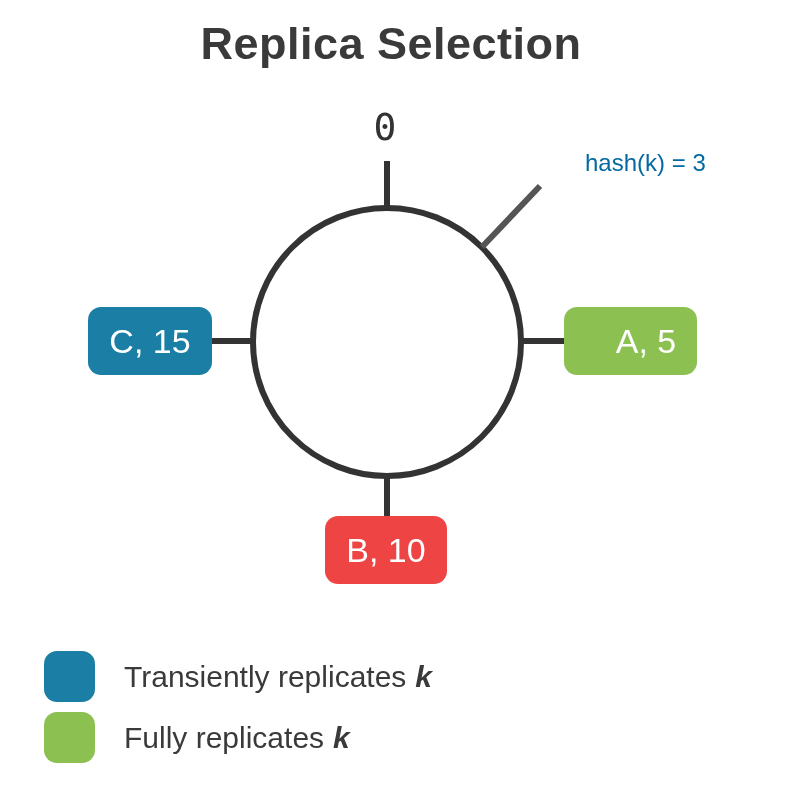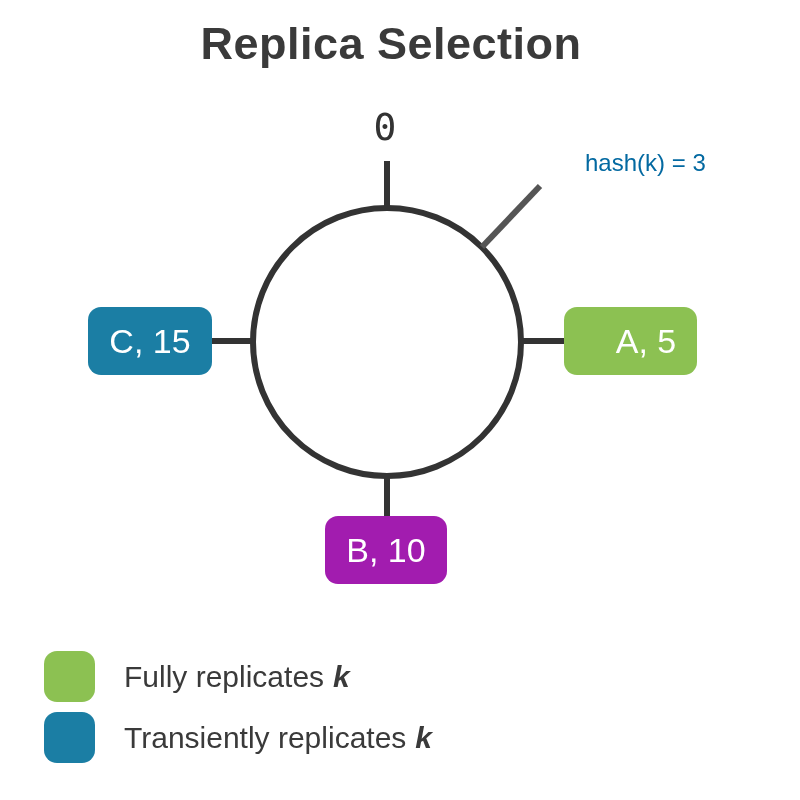--- a/index.html
+++ b/index.html
@@ -106,27 +106,27 @@
     <line class="tick" x1="387" y1="475" x2="387" y2="518"></line>
     <line class="tick" x1="210" y1="341" x2="254" y2="341"></line>
     <line class="hashline" x1="482" y1="247" x2="540" y2="186"></line>
   </svg>
 
   <div class="origin-label">0</div>
 
   <div class="hash-label">hash(k) = 3</div>
 
   <div class="node node-a" style="background-color: rgb(140, 193, 82);">A, 5</div>
-  <div class="node node-b" style="background-color: #a21caf;">B, 10</div>
+  <div class="node node-b" style="background-color: #ef4444;">B, 10</div>
   <div class="node node-c" style="background-color: rgb(27, 126, 164); text-align: right;">C, 15</div>
 
   <div class="legend">
     <div class="legend-row">
+      <div class="swatch" style="background-color: rgb(27, 126, 164);"></div>
+      <div class="legend-label"><span>Transiently replicates</span><span class="ksym">k</span></div>
+    </div>
+    <div class="legend-row">
       <div class="swatch" style="background-color: rgb(140, 193, 82);"></div>
       <div class="legend-label"><span>Fully replicates</span><span class="ksym">k</span></div>
-    </div>
-    <div class="legend-row">
-      <div class="swatch" style="background-color: rgb(27, 126, 164);"></div>
-      <div class="legend-label"><span>Transiently replicates</span><span class="ksym">k</span></div>
     </div>
   </div>
 
 </div>
 
 </body></html>

